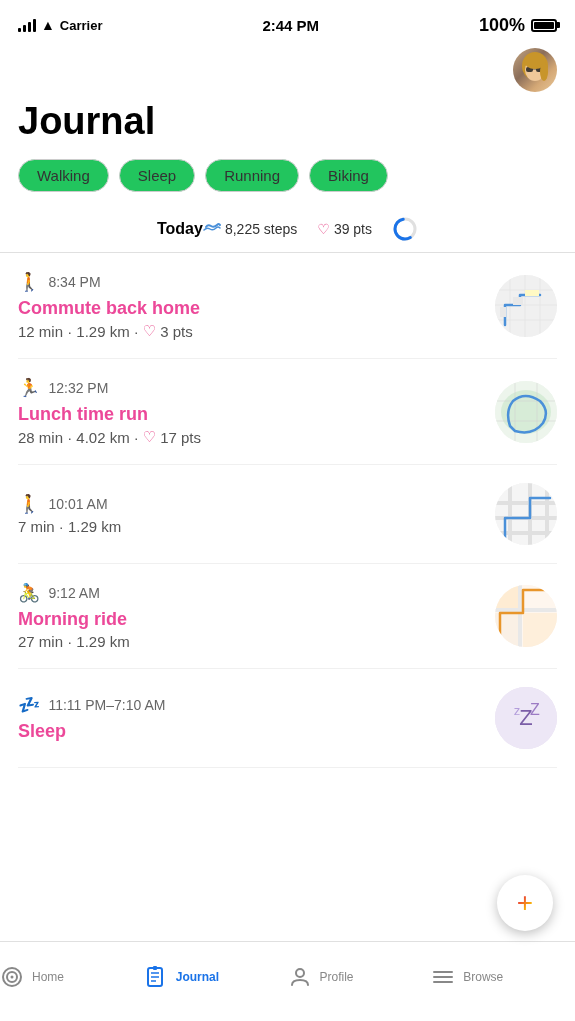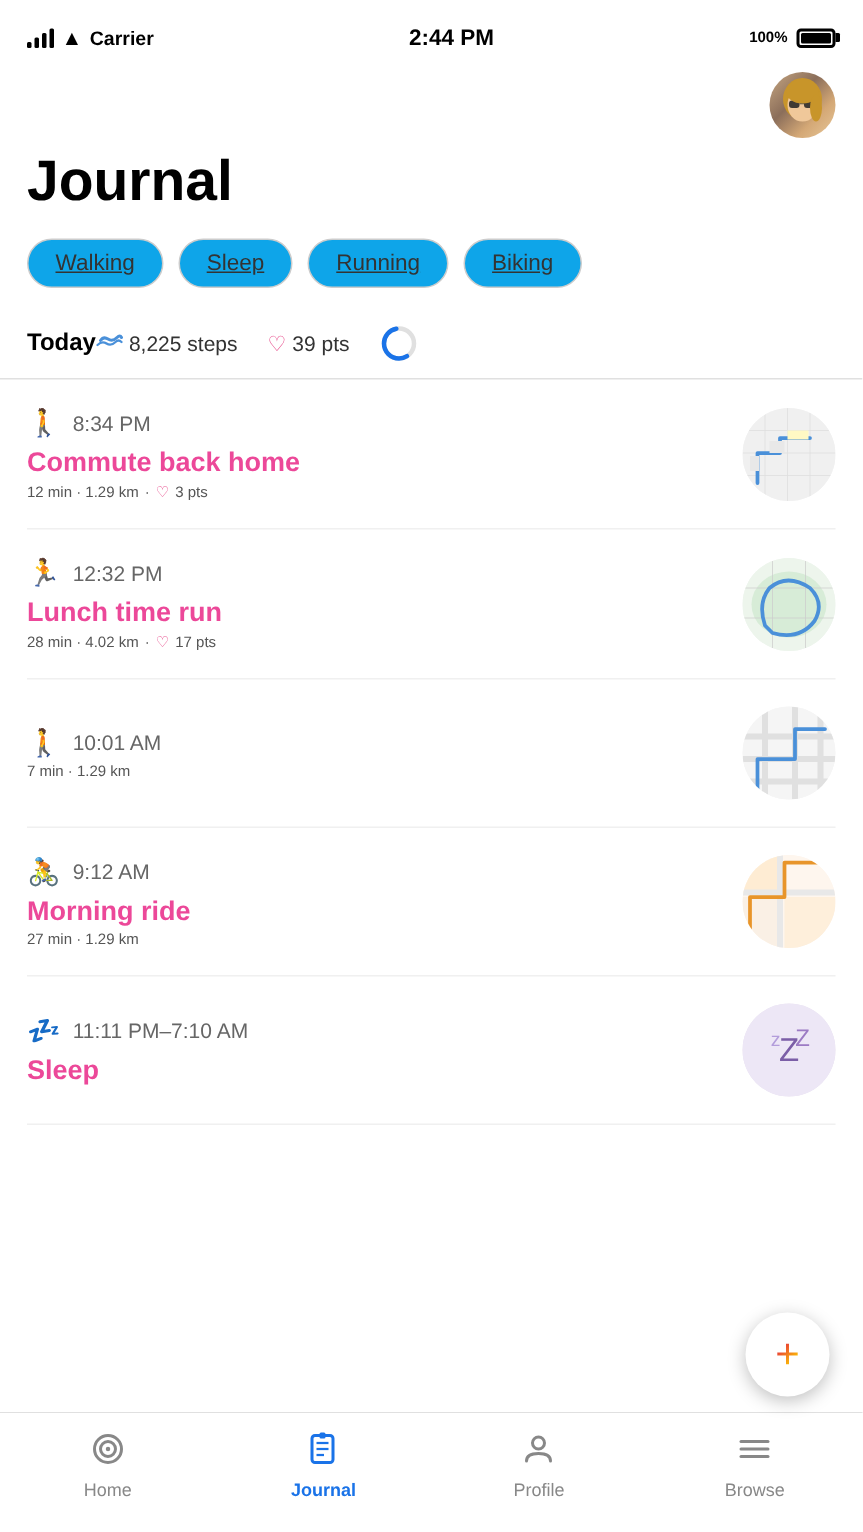--- a/index.html
+++ b/index.html
@@ -37,21 +37,21 @@
       width: 3px;
       background: #000;
       border-radius: 1px;
     }
     .wifi-icon { font-size: 14px; }
     .status-center { font-size: 15px; font-weight: 600; }
     .status-right {
       display: flex;
       align-items: center;
       gap: 6px;
-      font-size: 10px;
+      font-size: 18px;
       font-weight: 600;
     }
     .battery {
       width: 26px;
       height: 13px;
       border: 2px solid #000;
       border-radius: 3px;
       position: relative;
       display: flex;
       align-items: center;
@@ -111,30 +111,29 @@
       gap: 10px;
       padding: 0 18px 18px 18px;
       flex-wrap: wrap;
     }
     .pill {
       border: 1.5px solid #ccc;
       border-radius: 20px;
       padding: 7px 18px;
       font-size: 15px;
       color: #333;
-      background: #0ea5e9;
+      background: #22c55e;
       cursor: pointer;
-      text-decoration: underline;
     }
 
     
     .today-row {
       display: flex;
       align-items: center;
-      justify-content: flex-start;
+      justify-content: center;
       padding: 6px 18px 10px 18px;
     }
     .today-label {
       font-size: 16px;
       font-weight: 700;
       color: #000;
     }
     .today-stats {
       display: flex;
       align-items: center;
@@ -186,21 +185,21 @@
     }
     .activity-icon { font-size: 18px; color: #444; }
     .activity-time { font-size: 14px; color: #666; }
     .activity-name {
       font-size: 18px;
       font-weight: 700;
       color: #ec4899;
       margin-top: 2px;
     }
     .activity-details {
-      font-size: 10px;
+      font-size: 15px;
       color: #555;
       display: flex;
       align-items: center;
       gap: 4px;
     }
     .map-thumb {
       width: 62px;
       height: 62px;
       border-radius: 50%;
       flex-shrink: 0;
@@ -264,21 +263,21 @@
       height: 80px;
       background: #fff;
       border-top: 1px solid #e0e0e0;
       display: flex;
       align-items: center;
       justify-content: space-around;
       padding-bottom: 10px;
     }
     .nav-item {
       display: flex;
-      flex-direction: column;
+      flex-direction: row;
       align-items: center;
       gap: 8px;
       cursor: pointer;
       flex: 1;
     }
     .nav-label {
       font-size: 12px;
       color: #888;
     }
     .nav-label.active { color: #1a73e8; font-weight: 600; }

